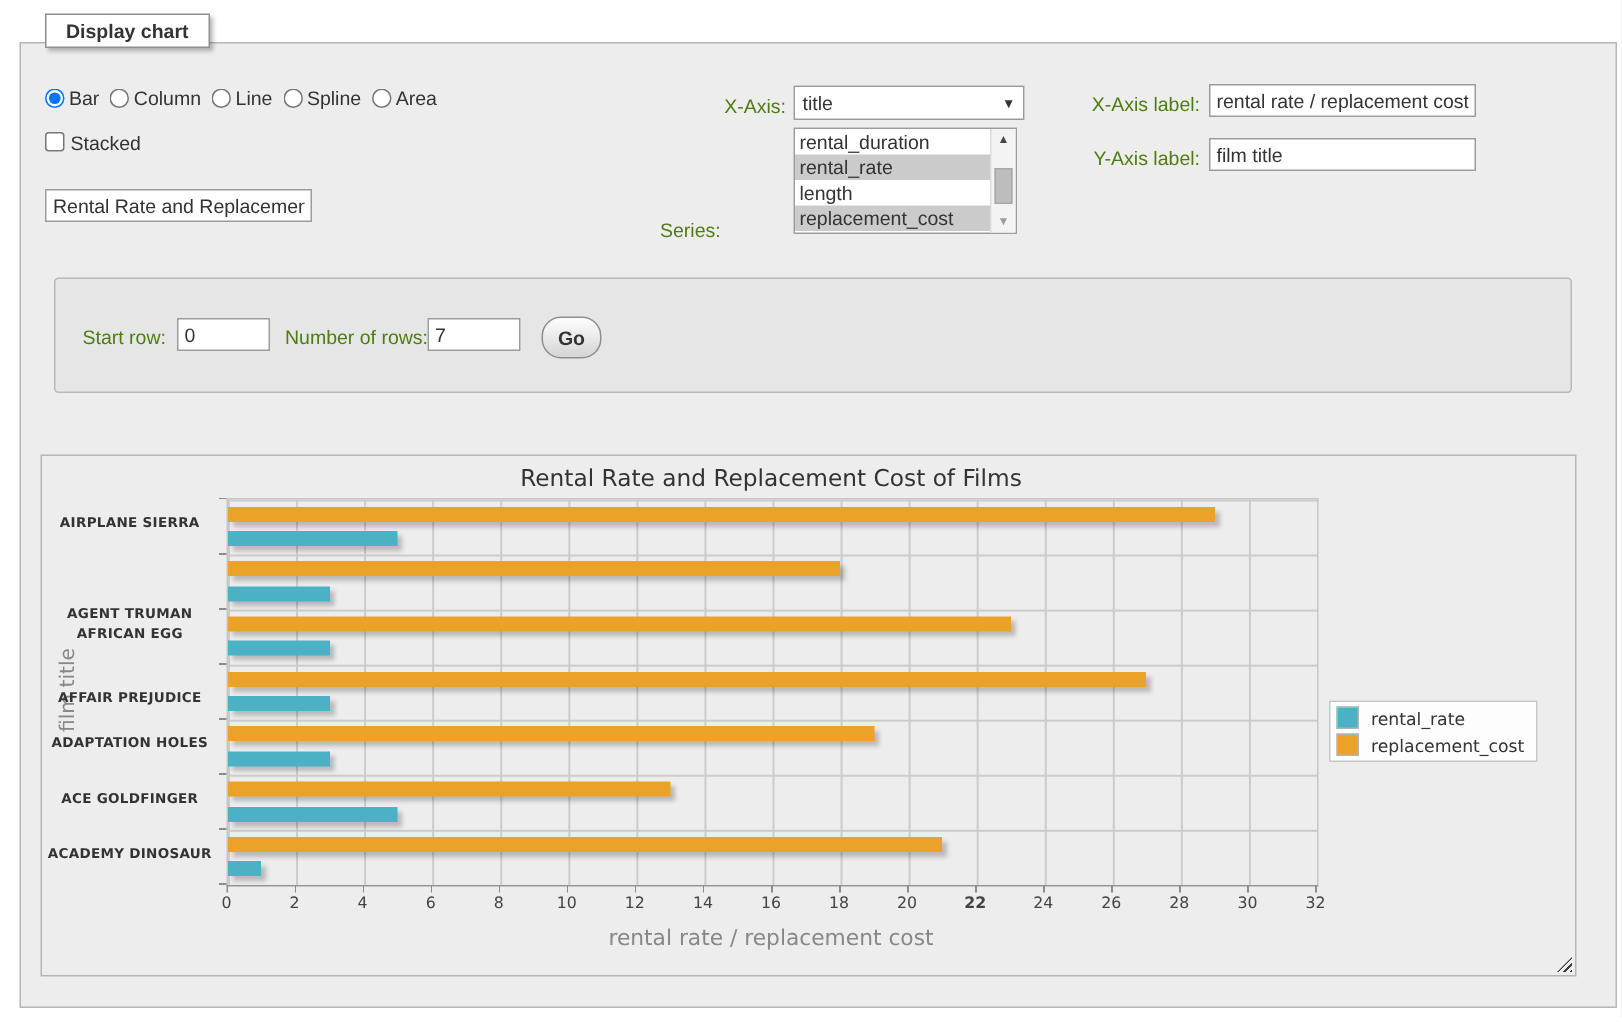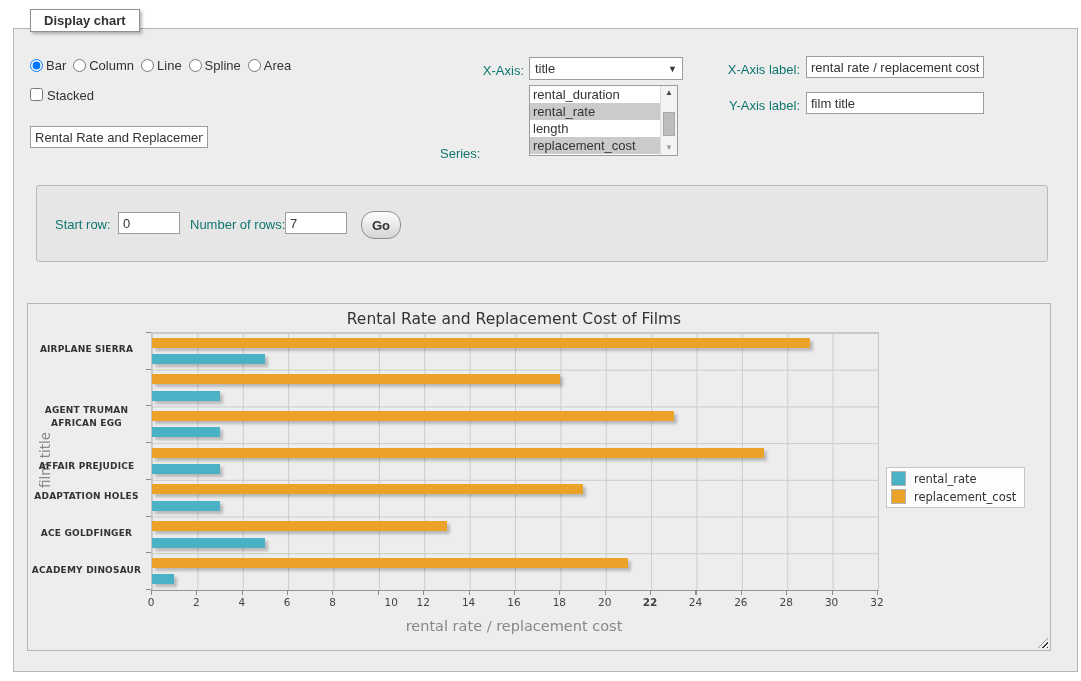--- a/index.html
+++ b/index.html
@@ -14,21 +14,21 @@
 
   
   #chart-type-row{left:30px;top:57px;display:flex;gap:7px;align-items:center;height:16px}
   .radio-item{display:flex;align-items:center;gap:3px}
   .radio-item input{margin:0;width:13px;height:13px}
   #stacked-row{left:30px;top:88px;display:flex;align-items:flex-start;gap:4px}
   #stacked-row input{margin:0;width:13px;height:13px}
   .txt-input{background:#fff;border:1px solid #9c9c9c;padding:2px 4px;font-family:"Liberation Sans",sans-serif;
              font-size:13px;color:#333;white-space:nowrap;overflow:hidden}
   #title-input{left:30px;top:126px;width:168px;height:16px}
-  .caption{color:#0f766e}
+  .caption{color:#4d7c0f}
   #xaxis-caption{left:440px;top:63px;width:84px;text-align:right}
   #xaxis-select{left:529px;top:57px;width:142px;height:21px;background:#fff;border:1px solid #9c9c9c;
                 display:flex;align-items:center;justify-content:space-between;padding:0 5px;cursor:default}
   #xaxis-select .arrow{font-size:9px;color:#333}
   #series-caption{left:440px;top:146px;width:84px;text-align:left}
   #series-list{left:529px;top:85px;width:147px;height:69px;background:#fff;border:1px solid #9c9c9c;display:flex}
   #series-options{flex:1;overflow:hidden}
   .series-opt{height:17px;line-height:17px;padding:0 3px;white-space:nowrap;overflow:hidden}
   .series-opt.selected{background:#cbcbcb}
   #series-scrollbar{width:16px;background:#f3f3f3;border-left:1px solid #dcdcdc;position:relative}
@@ -190,21 +190,21 @@
     <div class="cat-label" style="top: 113.786px;">AFRICAN EGG</div>
     <div class="cat-label" style="top: 157px;">AFFAIR PREJUDICE</div>
     <div class="cat-label" style="top: 187.214px;">ADAPTATION HOLES</div>
     <div class="cat-label" style="top: 223.929px;">ACE GOLDFINGER</div>
     <div class="cat-label" style="top: 260.643px;">ACADEMY DINOSAUR</div>
     <div class="x-tick" style="left: 103px;">0</div>
     <div class="x-tick" style="left: 148.375px;">2</div>
     <div class="x-tick" style="left: 193.75px;">4</div>
     <div class="x-tick" style="left: 239.125px;">6</div>
     <div class="x-tick" style="left: 284.5px;">8</div>
-    <div class="x-tick" style="left: 329.875px; text-align: right;">10</div>
+    <div class="x-tick" style="left: 329.875px;">10</div>
     <div class="x-tick" style="left: 375.25px;">12</div>
     <div class="x-tick" style="left: 420.625px;">14</div>
     <div class="x-tick" style="left: 466px;">16</div>
     <div class="x-tick" style="left: 511.375px;">18</div>
     <div class="x-tick" style="left: 556.75px;">20</div>
     <div class="x-tick" style="left: 602.125px; font-weight: bold;">22</div>
     <div class="x-tick" style="left: 647.5px;">24</div>
     <div class="x-tick" style="left: 692.875px;">26</div>
     <div class="x-tick" style="left: 738.25px;">28</div>
     <div class="x-tick" style="left: 783.625px;">30</div>

